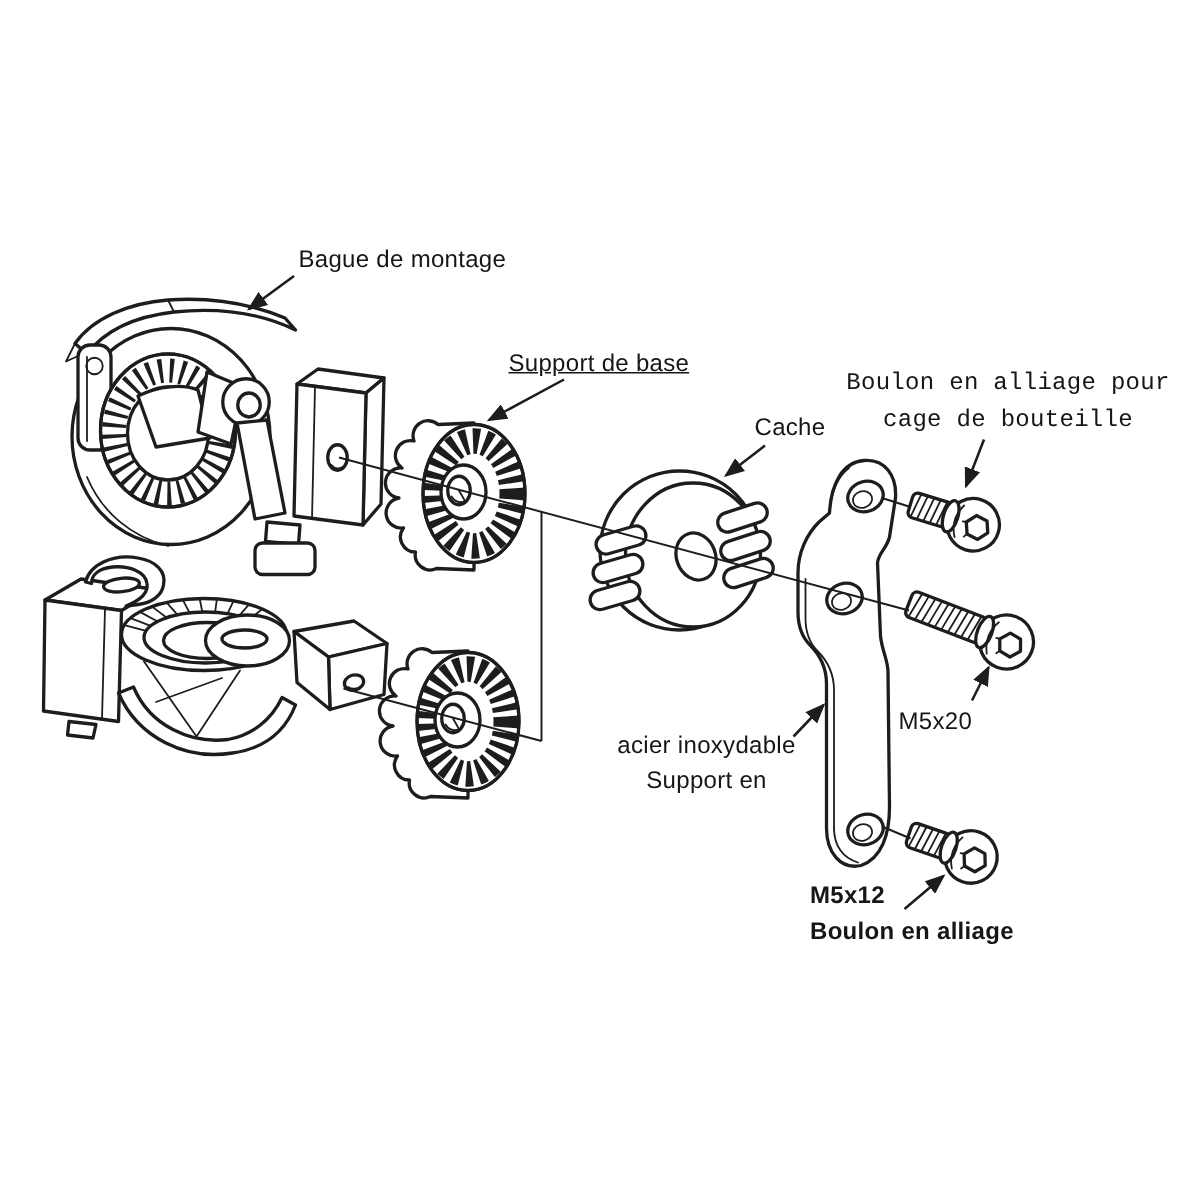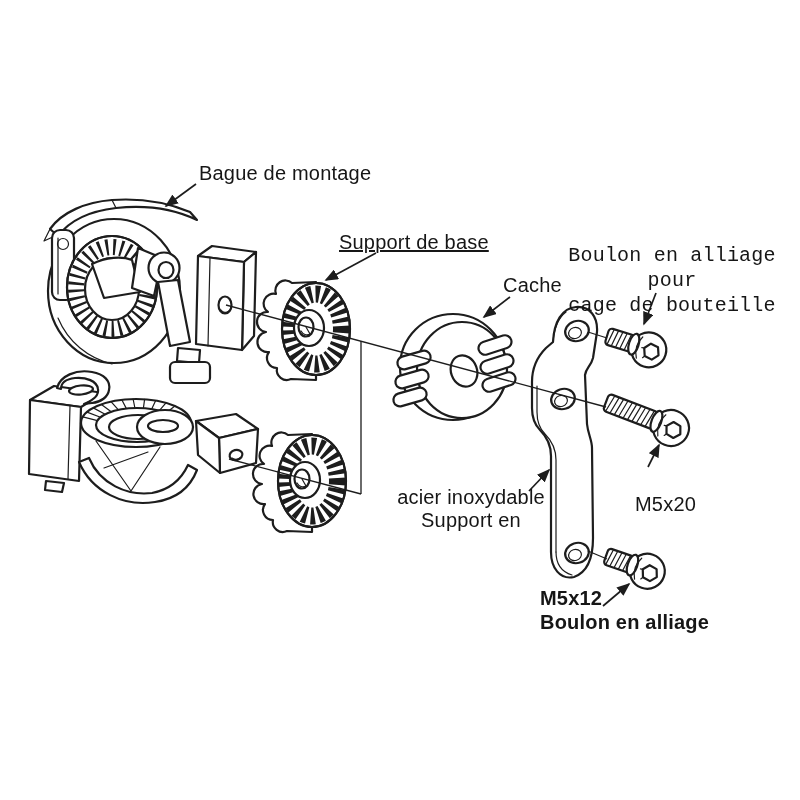--- a/index.html
+++ b/index.html
@@ -1,19 +1,19 @@
 <!DOCTYPE html>
 <html><head>
 <meta charset="utf-8">
 <style>
   html,body{margin:0;padding:0;background:#fff;}
   .stage{position:relative;width:800px;height:800px;background:#ffffff;overflow:hidden;
          font-family:"Liberation Sans","DejaVu Sans",sans-serif;color:#161616;}
   .stage svg{position:absolute;left:0;top:0;}
-  .lbl{position:absolute;font-size:20px;line-height:25px;white-space:nowrap;color:#161616;letter-spacing:.2px;}
+  .lbl{position:absolute;font-size:16px;line-height:25px;white-space:nowrap;color:#161616;letter-spacing:.2px;}
   .lbl.center{text-align:center;white-space:normal;}
   
   .o{fill:#ffffff;stroke:#1d1d1d;stroke-width:2.2;stroke-linejoin:round;stroke-linecap:round;}
   .t{fill:none;stroke:#1d1d1d;stroke-width:1.2;stroke-linejoin:round;stroke-linecap:round;}
   .axis{fill:none;stroke:#1d1d1d;stroke-width:1.3;}
   .arrow{fill:none;stroke:#1d1d1d;stroke-width:1.7;}
 </style>
 </head>
 <body>
 
@@ -192,21 +192,21 @@
 
   <div class="lbl" style="left:339px;top:230px;text-decoration:underline;">Support de base</div>
 
   <div class="lbl" style="left:503px;top:273px;">Cache</div>
 
   <div class="lbl center" style="left:552px;top:243px;width:240px;font-family:Liberation Mono, monospace;">
     <div>Boulon en alliage pour</div>
     <div>cage de bouteille</div>
   </div>
 
-  <div class="lbl" style="left:599px;top:492px;margin-left:36px;">
+  <div class="lbl" style="left:599px;top:469px;">
     <div>M5x20</div>
   </div>
 
   <div class="lbl center" style="left:371px;top:486px;width:200px;line-height:23px;">
     <div>acier inoxydable</div>
     <div>Support en</div>
   </div>
 
   <div class="lbl" style="left:540px;top:586px;line-height:24px;font-weight:bold;">
     <div>M5x12</div>

